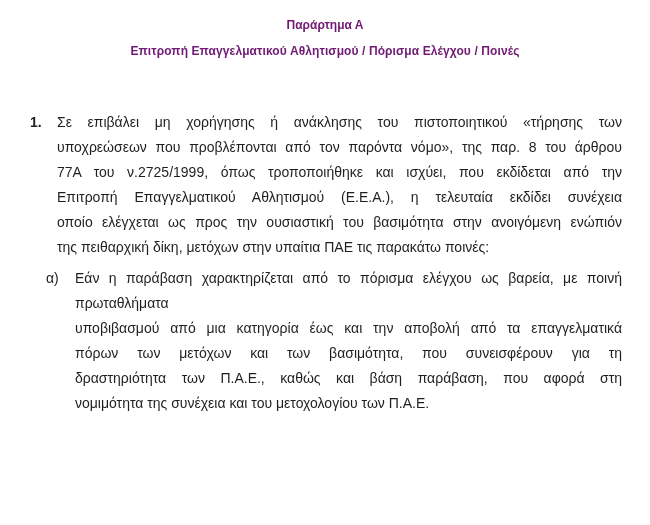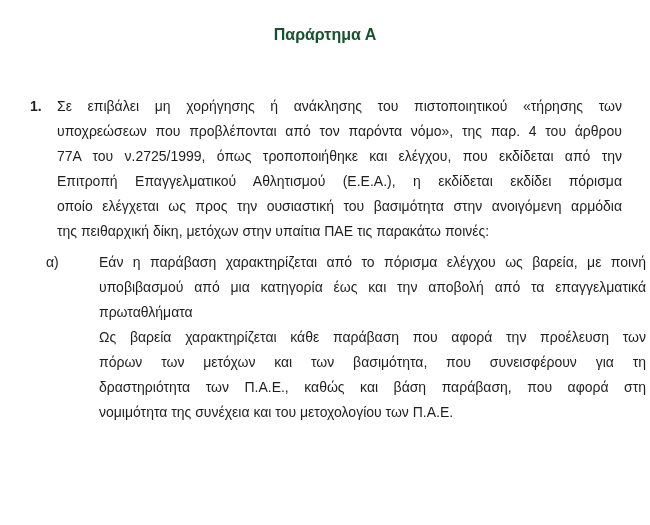--- a/index.html
+++ b/index.html
@@ -6,26 +6,26 @@
   .page {
     position: relative;
     width: 650px;
     height: 525px;
     background: #ffffff;
     overflow: hidden;
     font-family: "Liberation Sans", "DejaVu Sans", sans-serif;
     color: #1f1f1f;
   }
   .doc-header {
-    padding-top: 22px;
+    padding-top: 12px;
     text-align: center;
     font-weight: bold;
-    font-size: 16px;
+    font-size: 12px;
     line-height: 26px;
-    color: #14532d;
+    color: #701a75;
   }
   .doc-header .subtitle { letter-spacing: 0.1px; }
 
   .body-text { font-size: 14px; }
 
   .list-item-1 { display: flex; margin-top: 46px; }
   .num-col {
     margin-left: 30px;
     width: 27px;
     font-weight: bold;
@@ -34,60 +34,60 @@
   }
   .text-col { width: 565px; flex: none; }
 
   .list-item-alpha { display: flex; margin-top: 6px; }
   .marker-col {
     margin-left: 46px;
     width: 29px;
     line-height: 25px;
     flex: none;
   }
-  .textA-col { width: 547px; flex: none; margin-left: 24px; }
+  .textA-col { width: 547px; flex: none; }
 
   .line {
     line-height: 25px;
     text-align: justify;
     text-align-last: justify;
     white-space: normal;
   }
   .line.para-end { text-align-last: left; }
 </style>
 </head>
 <body>
 
 <div class="page">
 
   <div class="doc-header">
     <div class="title">Παράρτημα Α</div>
+    <div class="subtitle">Επιτροπή Επαγγελματικού Αθλητισμού / Πόρισμα Ελέγχου / Ποινές</div>
   </div>
 
   <div class="body-text">
 
     <div class="list-item-1">
       <div class="num-col">1.</div>
       <div class="text-col">
         <div class="line">Σε επιβάλει μη χορήγησης ή ανάκλησης του πιστοποιητικού «τήρησης των</div>
-        <div class="line">υποχρεώσεων που προβλέπονται από τον παρόντα νόμο», της παρ. 4 του άρθρου</div>
-        <div class="line">77Α του ν.2725/1999, όπως τροποποιήθηκε και ελέγχου, που εκδίδεται από την</div>
-        <div class="line">Επιτροπή Επαγγελματικού Αθλητισμού (Ε.Ε.Α.), η εκδίδεται εκδίδει πόρισμα</div>
-        <div class="line">οποίο ελέγχεται ως προς την ουσιαστική του βασιμότητα στην ανοιγόμενη αρμόδια</div>
+        <div class="line">υποχρεώσεων που προβλέπονται από τον παρόντα νόμο», της παρ. 8 του άρθρου</div>
+        <div class="line">77Α του ν.2725/1999, όπως τροποποιήθηκε και ισχύει, που εκδίδεται από την</div>
+        <div class="line">Επιτροπή Επαγγελματικού Αθλητισμού (Ε.Ε.Α.), η τελευταία εκδίδει συνέχεια</div>
+        <div class="line">οποίο ελέγχεται ως προς την ουσιαστική του βασιμότητα στην ανοιγόμενη ενώπιόν</div>
         <div class="line para-end">της πειθαρχική δίκη, μετόχων στην υπαίτια ΠΑΕ τις παρακάτω ποινές:</div>
       </div>
     </div>
 
     <div class="list-item-alpha">
       <div class="marker-col">α)</div>
       <div class="textA-col">
         <div class="line">Εάν η παράβαση χαρακτηρίζεται από το πόρισμα ελέγχου ως βαρεία, με ποινή</div>
+        <div class="line para-end">πρωταθλήματα</div>
         <div class="line">υποβιβασμού από μια κατηγορία έως και την αποβολή από τα επαγγελματικά</div>
-        <div class="line para-end">πρωταθλήματα</div>
-        <div class="line">Ως βαρεία χαρακτηρίζεται κάθε παράβαση που αφορά την προέλευση των</div>
         <div class="line">πόρων των μετόχων και των βασιμότητα, που συνεισφέρουν για τη</div>
         <div class="line">δραστηριότητα των Π.Α.Ε., καθώς και βάση παράβαση, που αφορά στη</div>
         <div class="line para-end">νομιμότητα της συνέχεια και του μετοχολογίου των Π.Α.Ε.</div>
       </div>
     </div>
 
   </div>
 </div>
 
 </body></html>

